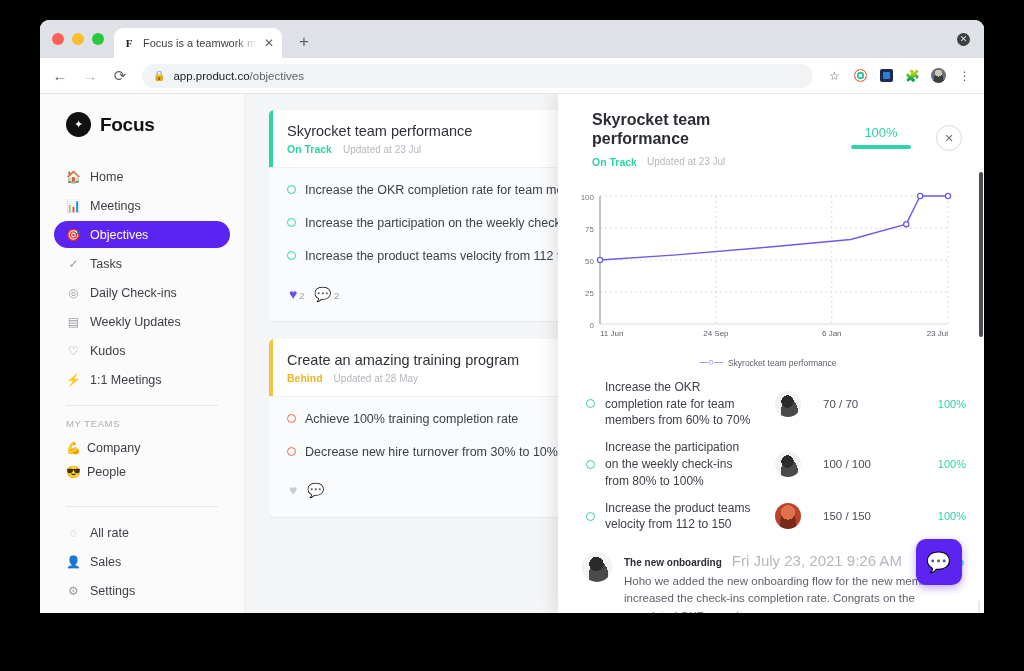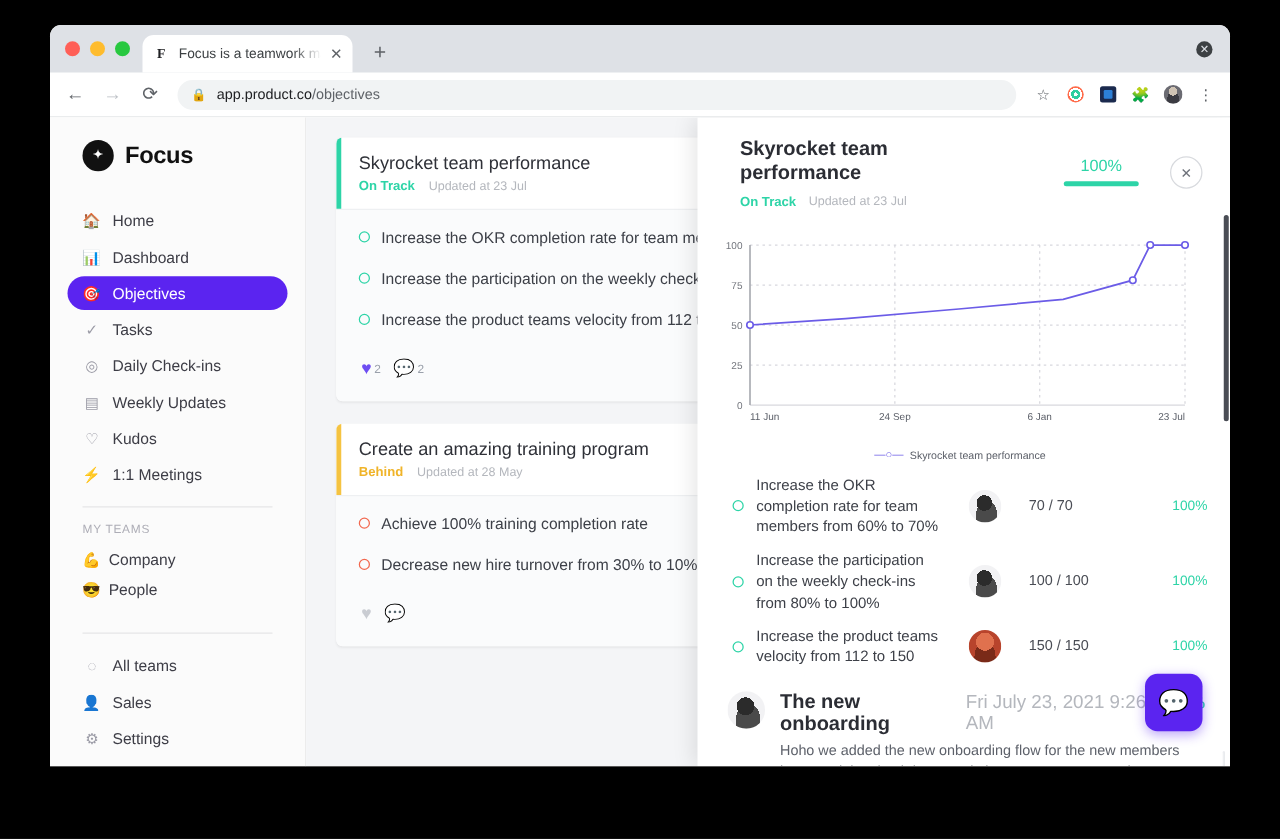--- a/index.html
+++ b/index.html
@@ -228,21 +228,21 @@
   .kr-row { display: flex; align-items: center; gap: 10px; padding: 5px 0; }
   .kr-row .kr-dot { margin-top: 0; }
   .kr-row .kr-text { font-size: 12px; line-height: 1.4; width: 150px; flex: 0 0 150px; }
   .kr-row .kr-av { margin: 0 0 0 10px; width: 26px; height: 26px; flex: 0 0 26px; border: none; }
   .kr-score { font-size: 11.5px; color: #4a4d55; width: 72px; margin-left: 12px; }
   .kr-pct { font-size: 11px; color: #2dd4a7; margin-left: auto; }
 
   .update-block { display: flex; gap: 12px; padding: 14px 20px 0 24px; }
   .up-av { width: 30px; height: 30px; border-radius: 50%; flex: 0 0 30px; }
   .up-head { display: flex; align-items: baseline; gap: 10px; }
-  .up-title { font-size: 16px; font-weight: bold; color: #2b2d34; }
+  .up-title { font-size: 10px; font-weight: bold; color: #2b2d34; }
   .up-date { font-size: 15px; color: #b4b7bd; }
   .up-pct { font-size: 12px; font-weight: bold; color: #2dd4a7; margin-left: auto; }
   .up-body { font-size: 11.5px; color: #5d616a; line-height: 1.5; margin-top: 4px; padding-right: 4px; }
 
   .chat-fab {
     position: absolute; right: 22px; bottom: 28px;
     width: 46px; height: 46px; border-radius: 10px;
     background: #5b24f0;
     display: flex; align-items: center; justify-content: center;
     color: #fff; font-size: 20px; cursor: pointer;
@@ -311,21 +311,21 @@
         <span class="brand-name">Focus</span>
       </div>
 
       <div class="nav">
         <div class="nav-item">
           <span class="ic">🏠</span>
           <span>Home</span>
         </div>
         <div class="nav-item">
           <span class="ic">📊</span>
-          <span>Dashboard</span>
+          <span>Meetings</span>
         </div>
         <div class="nav-item active">
           <span class="ic">🎯</span>
           <span>Objectives</span>
         </div>
         <div class="nav-item">
           <span class="ic">✓</span>
           <span>Tasks</span>
         </div>
         <div class="nav-item">
@@ -356,21 +356,21 @@
       <div class="team-item">
         <span class="emo">😎</span>
         <span>People</span>
       </div>
 
       <div class="divider" style="margin-top:22px"></div>
 
       <div class="nav" style="padding:0 14px">
         <div class="nav-item">
           <span class="ic">◌</span>
-          <span>All teams</span>
+          <span>All rate</span>
         </div>
         <div class="nav-item">
           <span class="ic">👤</span>
           <span>Sales</span>
         </div>
         <div class="nav-item">
           <span class="ic">⚙</span>
           <span>Settings</span>
         </div>
       </div>

